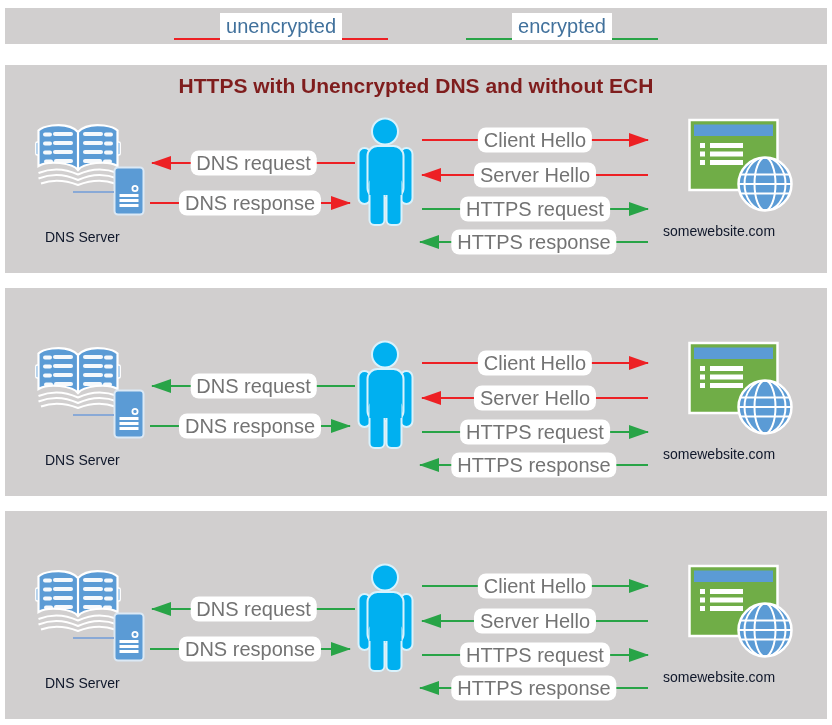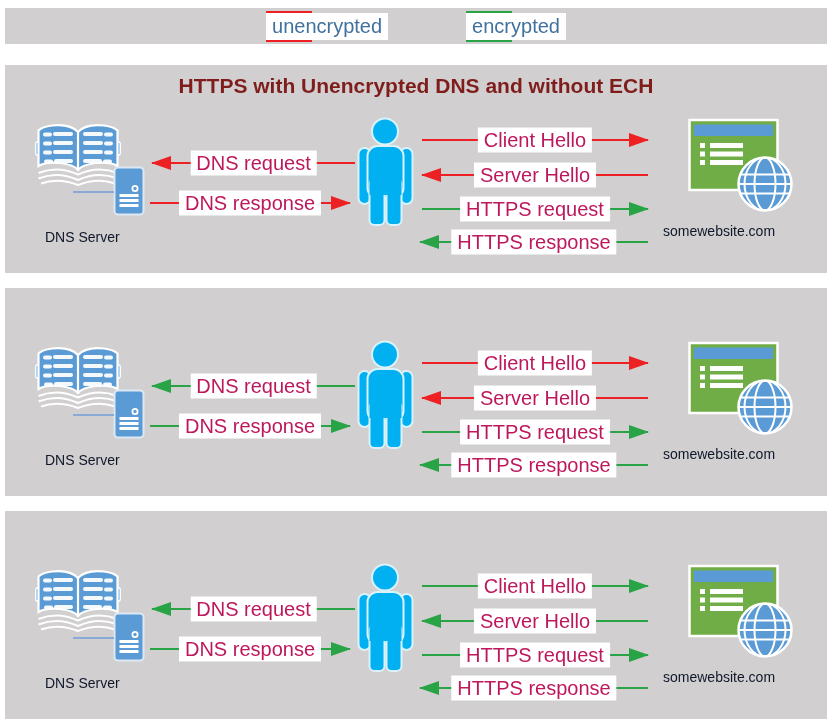--- a/index.html
+++ b/index.html
@@ -5,21 +5,21 @@
   html,body{margin:0;padding:0;}
   body{
     width:832px;height:725px;background:#ffffff;
     font-family:"Liberation Sans",sans-serif;
     position:relative;overflow:hidden;
   }
   .legend-bar{
     margin:8px 5px 0 5px;height:36px;background:#d1cfcf;
     display:flex;align-items:center;justify-content:center;gap:78px;
   }
-  .legend-item{display:flex;align-items:flex-start;flex-direction:column;}
+  .legend-item{display:flex;align-items:flex-end;}
   .legend-line{width:46px;height:2px;background:var(--c);}
   .legend-label{
     background:#ffffff;color:#41719c;font-size:20px;line-height:1.15;
     padding:2px 6px;white-space:nowrap;
   }
   .panel{
     position:relative;margin:15px 5px 0 5px;height:208px;background:#d1cfcf;
   }
   .panel.first{margin-top:21px;}
   .panel-title{
@@ -35,22 +35,22 @@
   .arrow{position:absolute;height:14px;}
   .arrow-line{position:absolute;left:0;right:0;top:6px;height:2px;background:var(--c);}
   .arrow-head{
     position:absolute;top:0;width:0;height:0;
     border-top:7px solid transparent;border-bottom:7px solid transparent;
   }
   .arrow.right .arrow-head{right:-1px;border-left:20px solid var(--c);}
   .arrow.left  .arrow-head{left:-1px;border-right:20px solid var(--c);}
   .arrow-label{
     position:absolute;left:50%;top:50%;transform:translate(-50%,-50%);
-    background:#ffffff;color:#be185d;font-size:20px;line-height:1.15;
-    padding:1px 6px;white-space:nowrap;
+    background:#ffffff;color:#737373;font-size:20px;line-height:1.15;
+    padding:1px 6px;white-space:nowrap;border-radius:8px;
   }
 </style>
 </head>
 <body>
 
 <div class="legend-bar">
   <div class="legend-item">
     <div class="legend-line" style="--c: #ed2024;"></div>
     <div class="legend-label">unencrypted</div>
     <div class="legend-line" style="--c: #ed2024;"></div>

